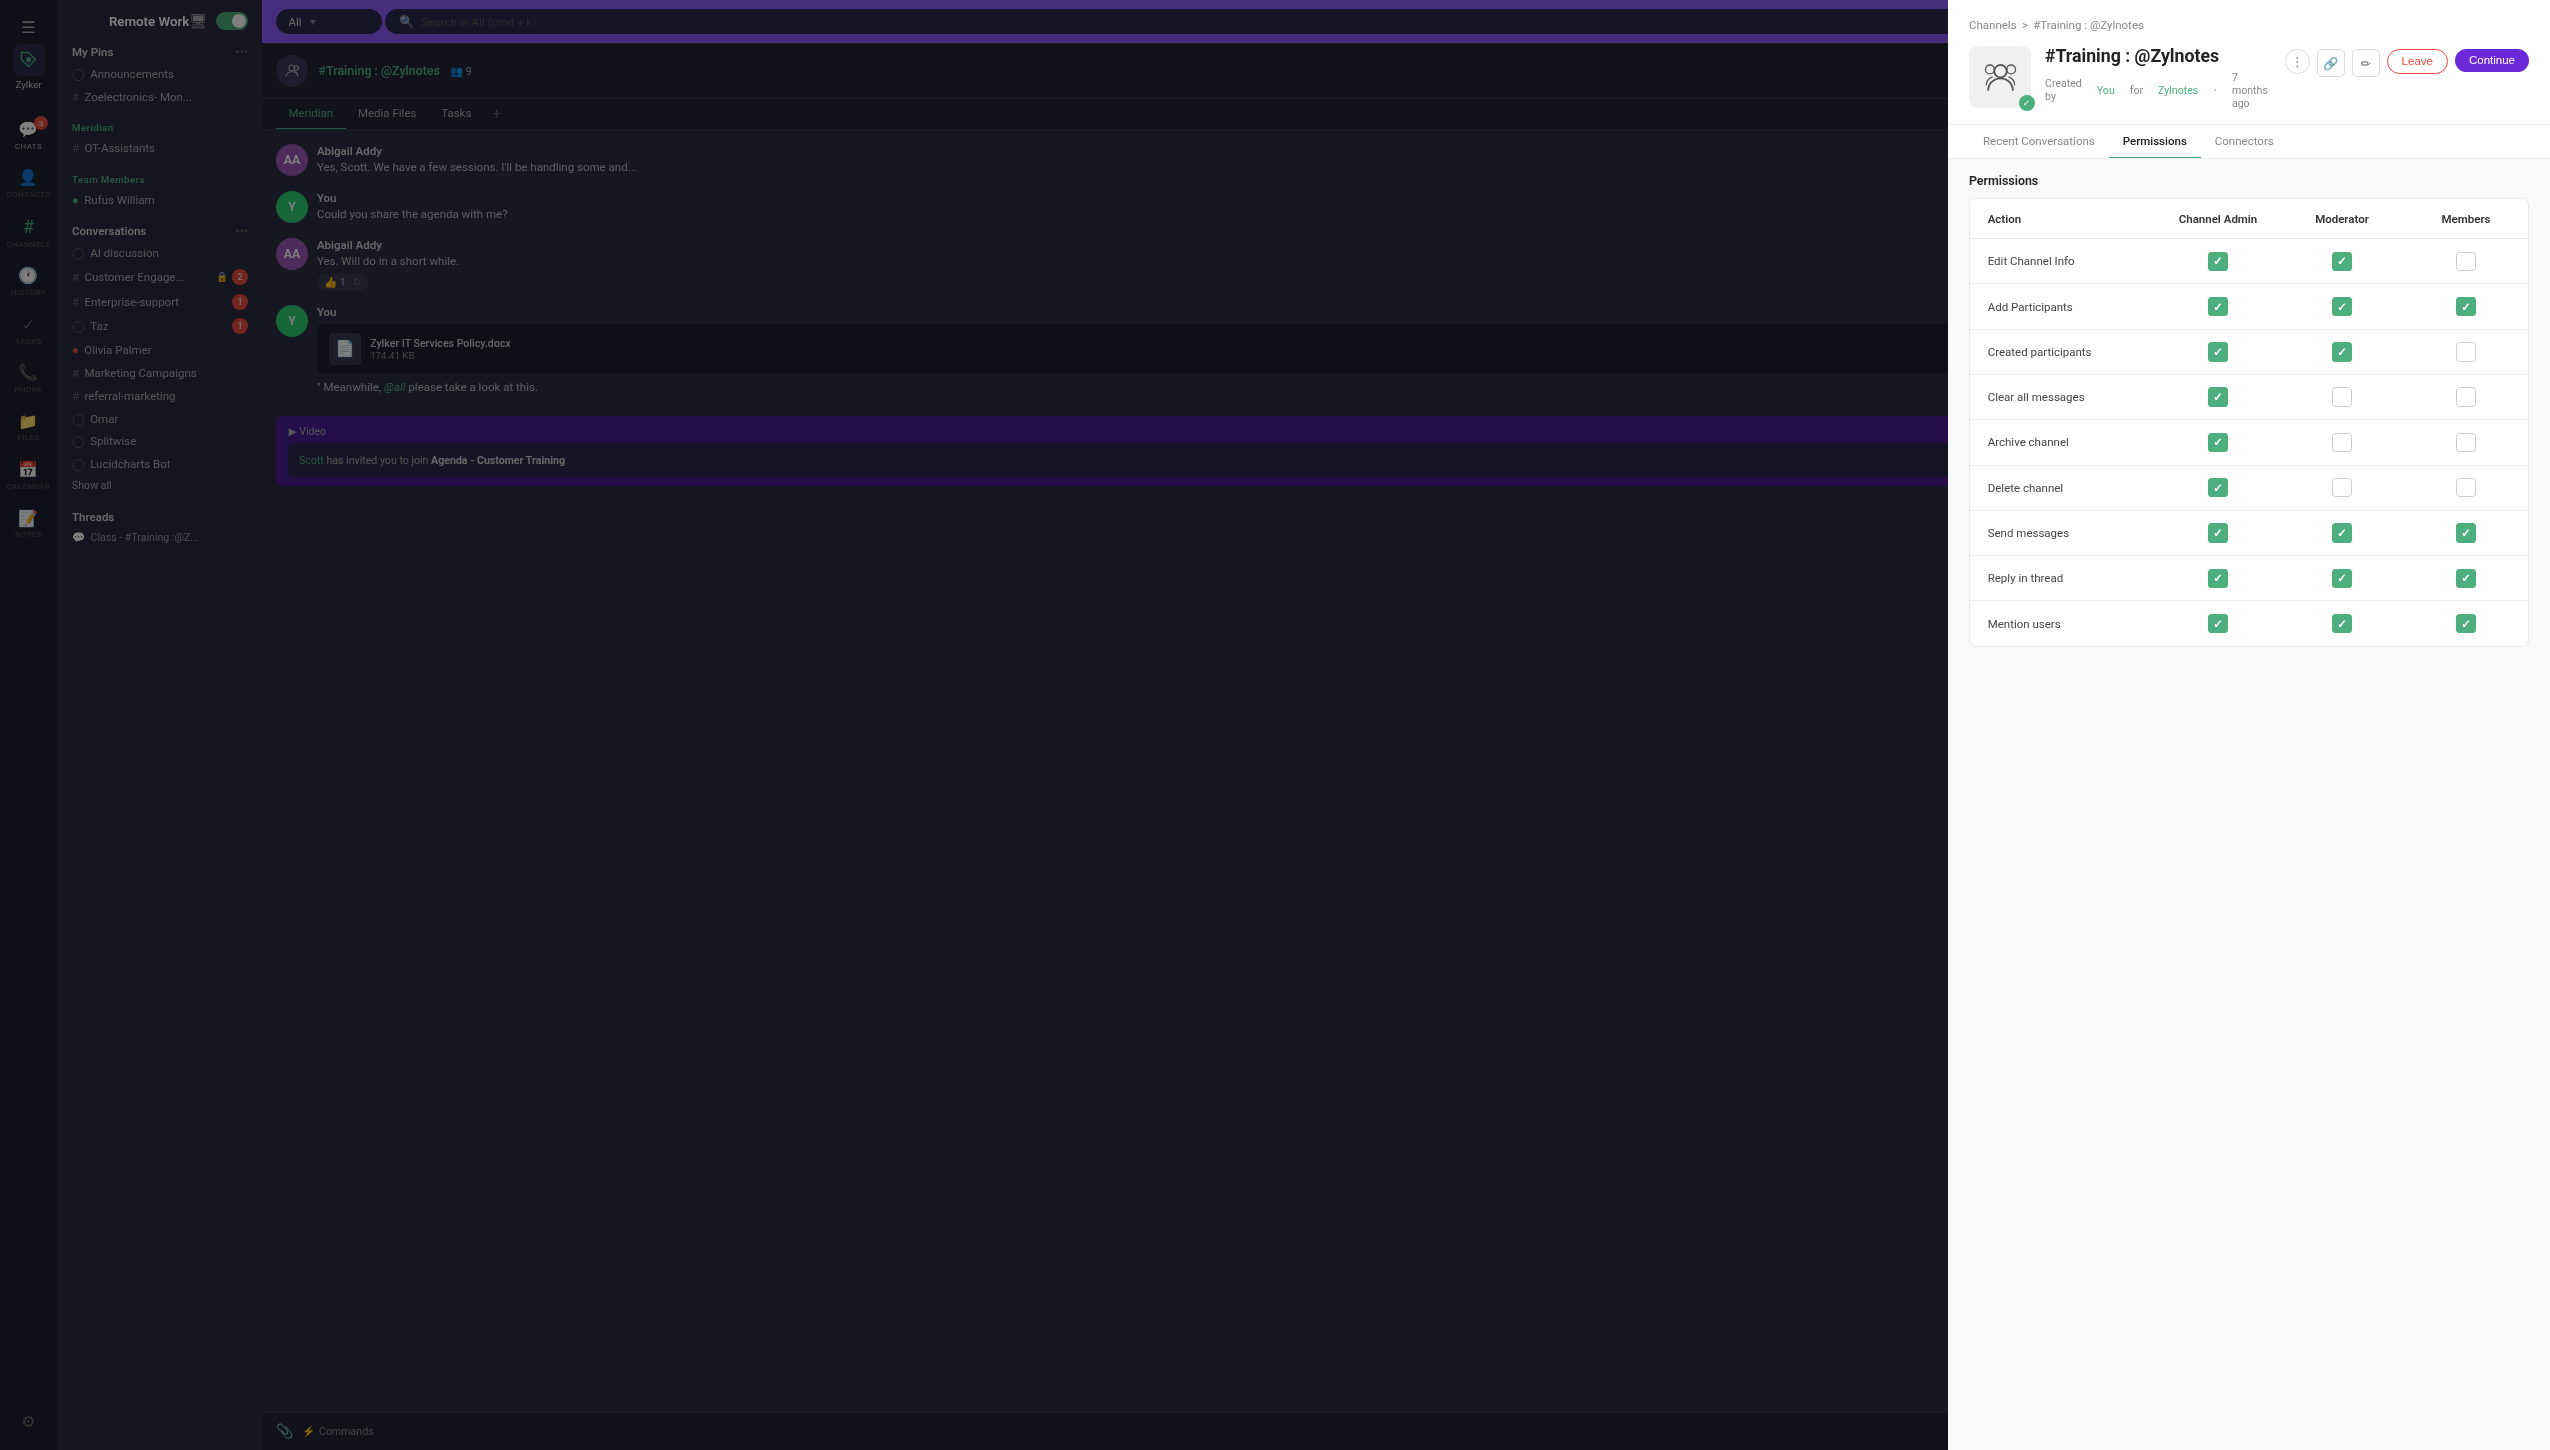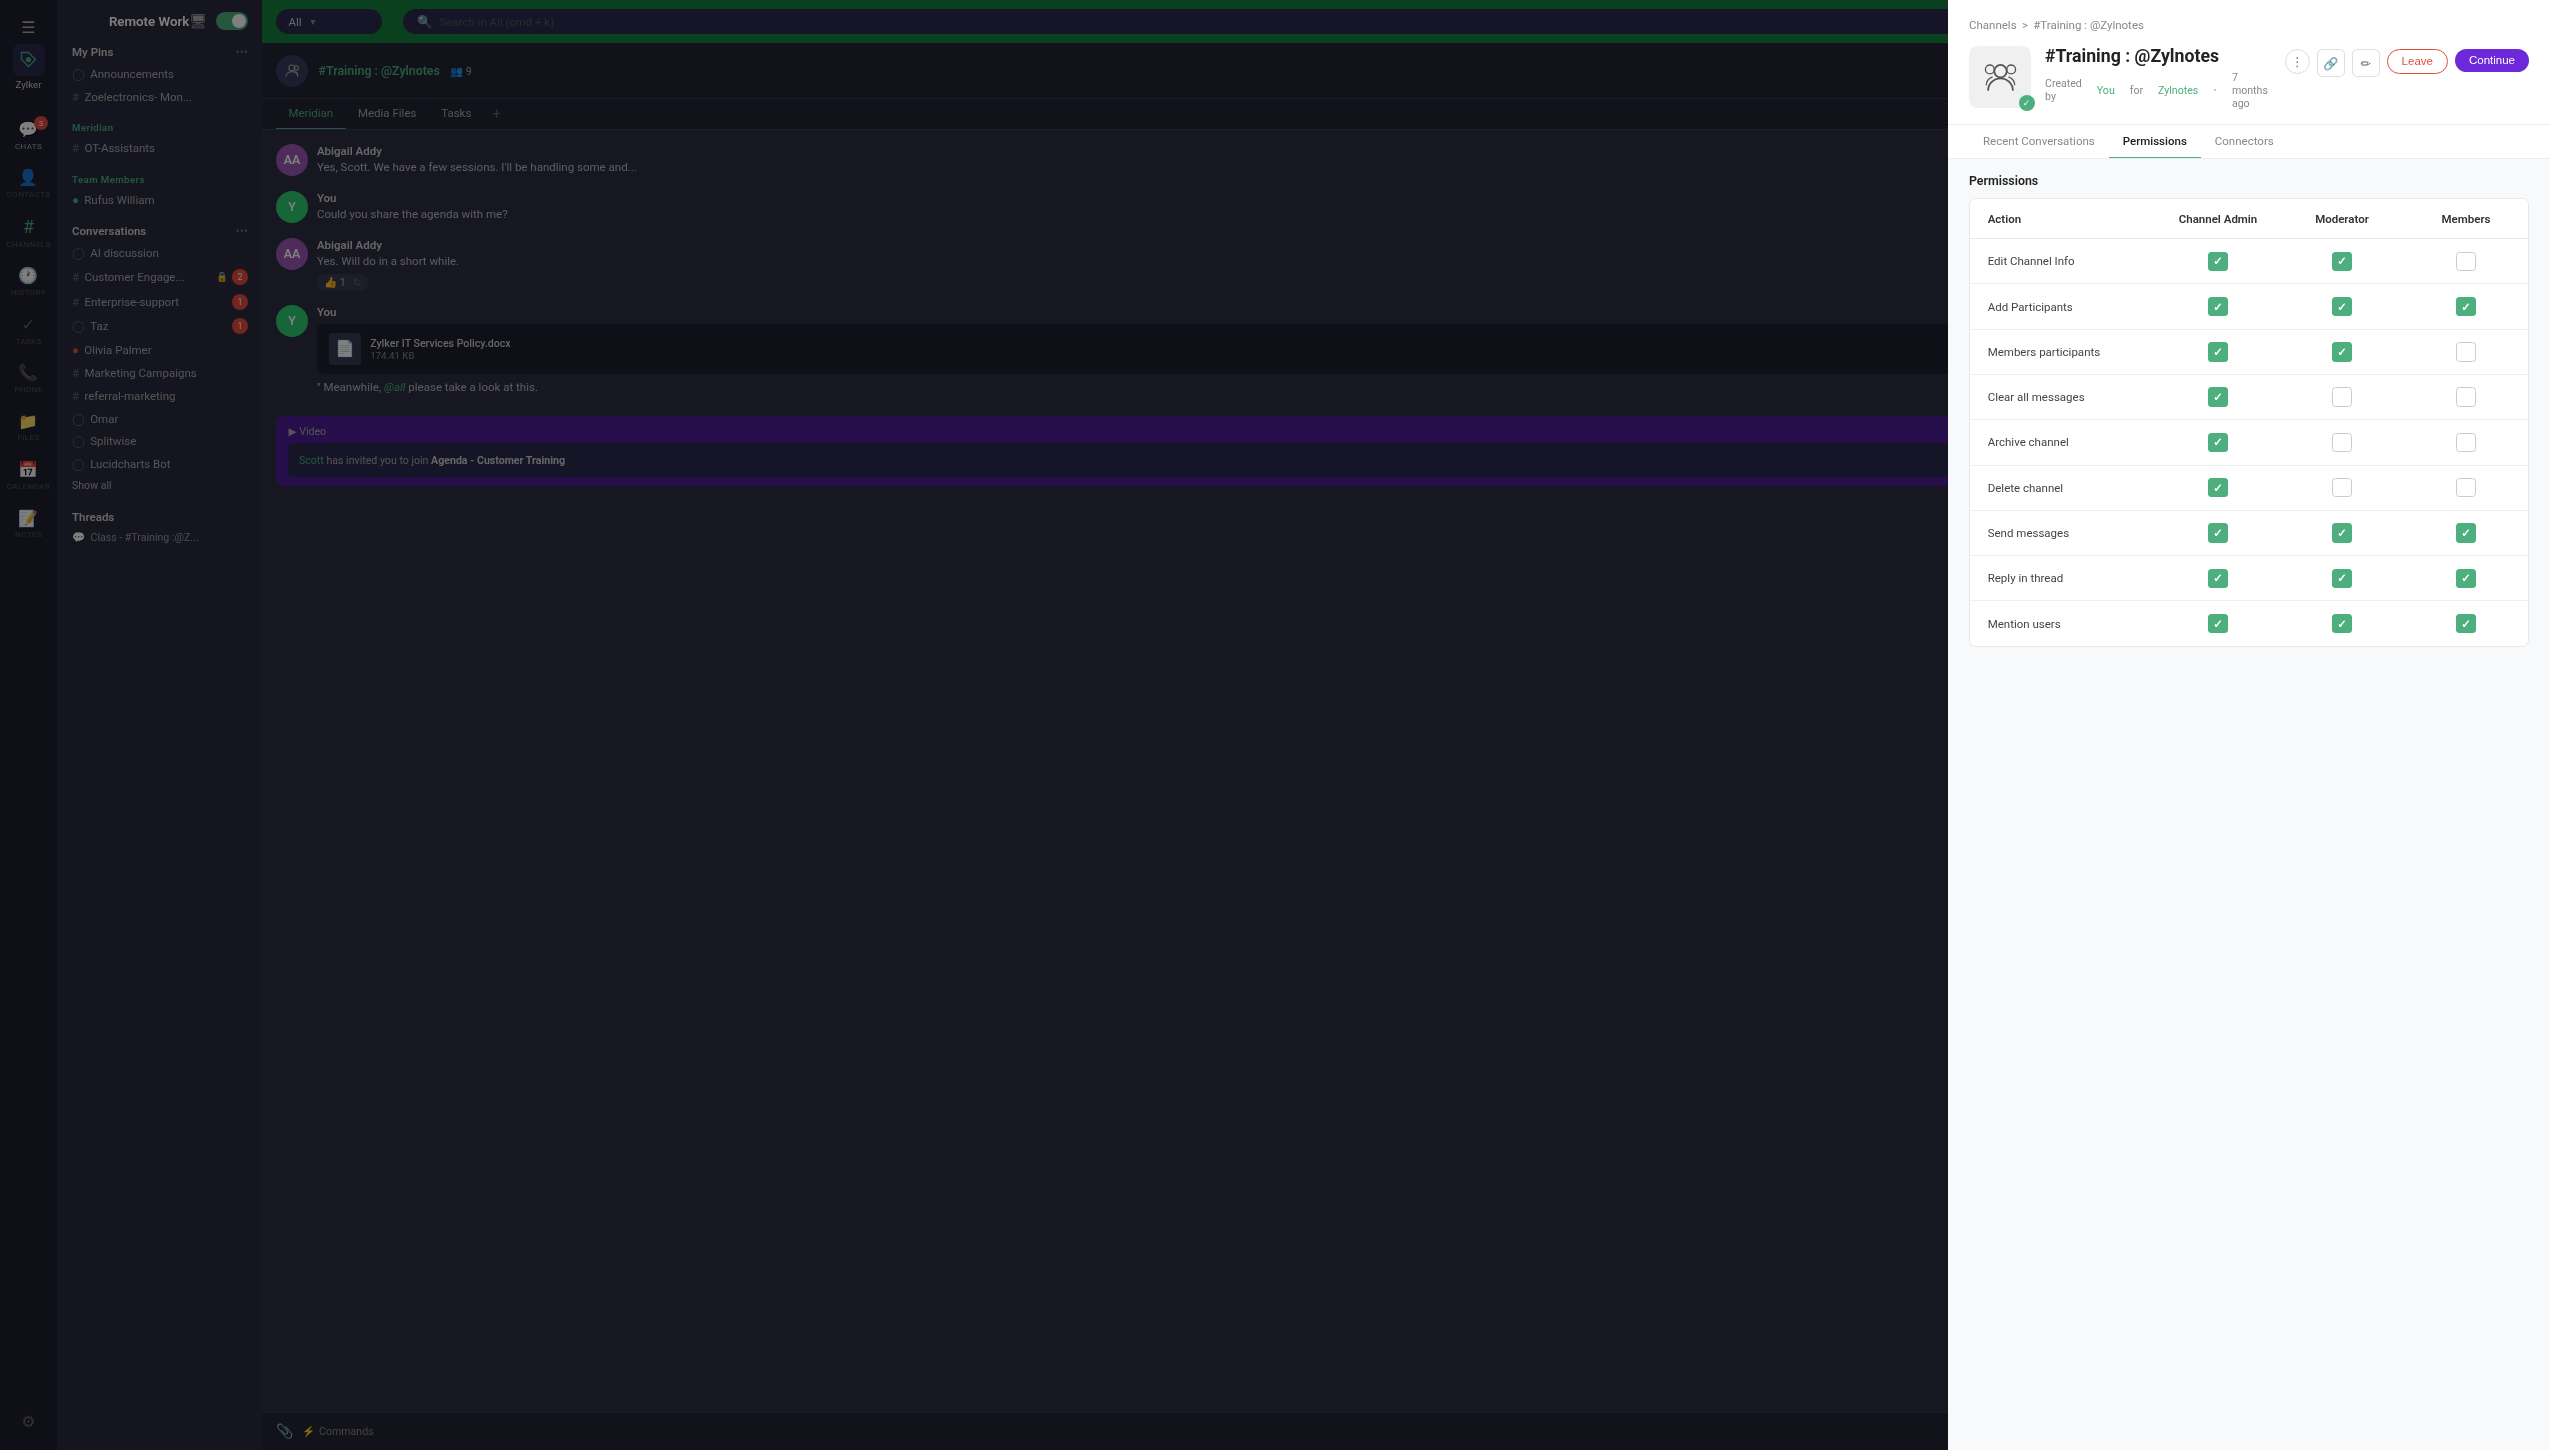--- a/index.html
+++ b/index.html
@@ -361,21 +361,21 @@
       <div class="thread-item">
         <span>💬</span>
         <span>Class - #Training :@Z...</span>
       </div>
     </div>
   </div>
 </div>
 
 <div class="chat-area">
 
-  <div style="background:#15803d;padding:8.9px 14px;display:flex;align-items:center;gap:21px;border-bottom:0.9px solid #2a2a3e;">
+  <div style="background:#8b5cf6;padding:8.9px 14px;display:flex;align-items:center;gap:3px;border-bottom:0.9px solid #2a2a3e;">
     <div style="background:#2a2a4e;border-radius:17.7px;padding:5.3px 12.4px;display:flex;align-items:center;gap:7px;min-width:106px;">
       <span style="color:#ccc;font-size:11.5px;">All</span>
       <span style="color:#888;font-size:8.9px;">▼</span>
     </div>
     <div style="background:#2a2a4e;border-radius:17.7px;padding:5.3px 14px;display:flex;align-items:center;gap:7px;flex:1;">
       <span style="color:#666;font-size:12.4px;">🔍</span>
       <span style="color:#555;font-size:11.5px;">Search in All (cmd + k)</span>
     </div>
   </div>
 
@@ -557,21 +557,21 @@
             </div>
           <div class="pt-cell">
               <div class="checkbox-checked"></div>
             </div>
           <div class="pt-cell">
               <div class="checkbox-checked"></div>
             </div>
         </div>
 
         <div class="pt-row">
-          <div class="pt-cell">Members participants</div>
+          <div class="pt-cell">Created participants</div>
           <div class="pt-cell">
               <div class="checkbox-checked"></div>
             </div>
           <div class="pt-cell">
               <div class="checkbox-checked"></div>
             </div>
           <div class="pt-cell">
               <div class="checkbox-unchecked"></div>
             </div>
         </div>

